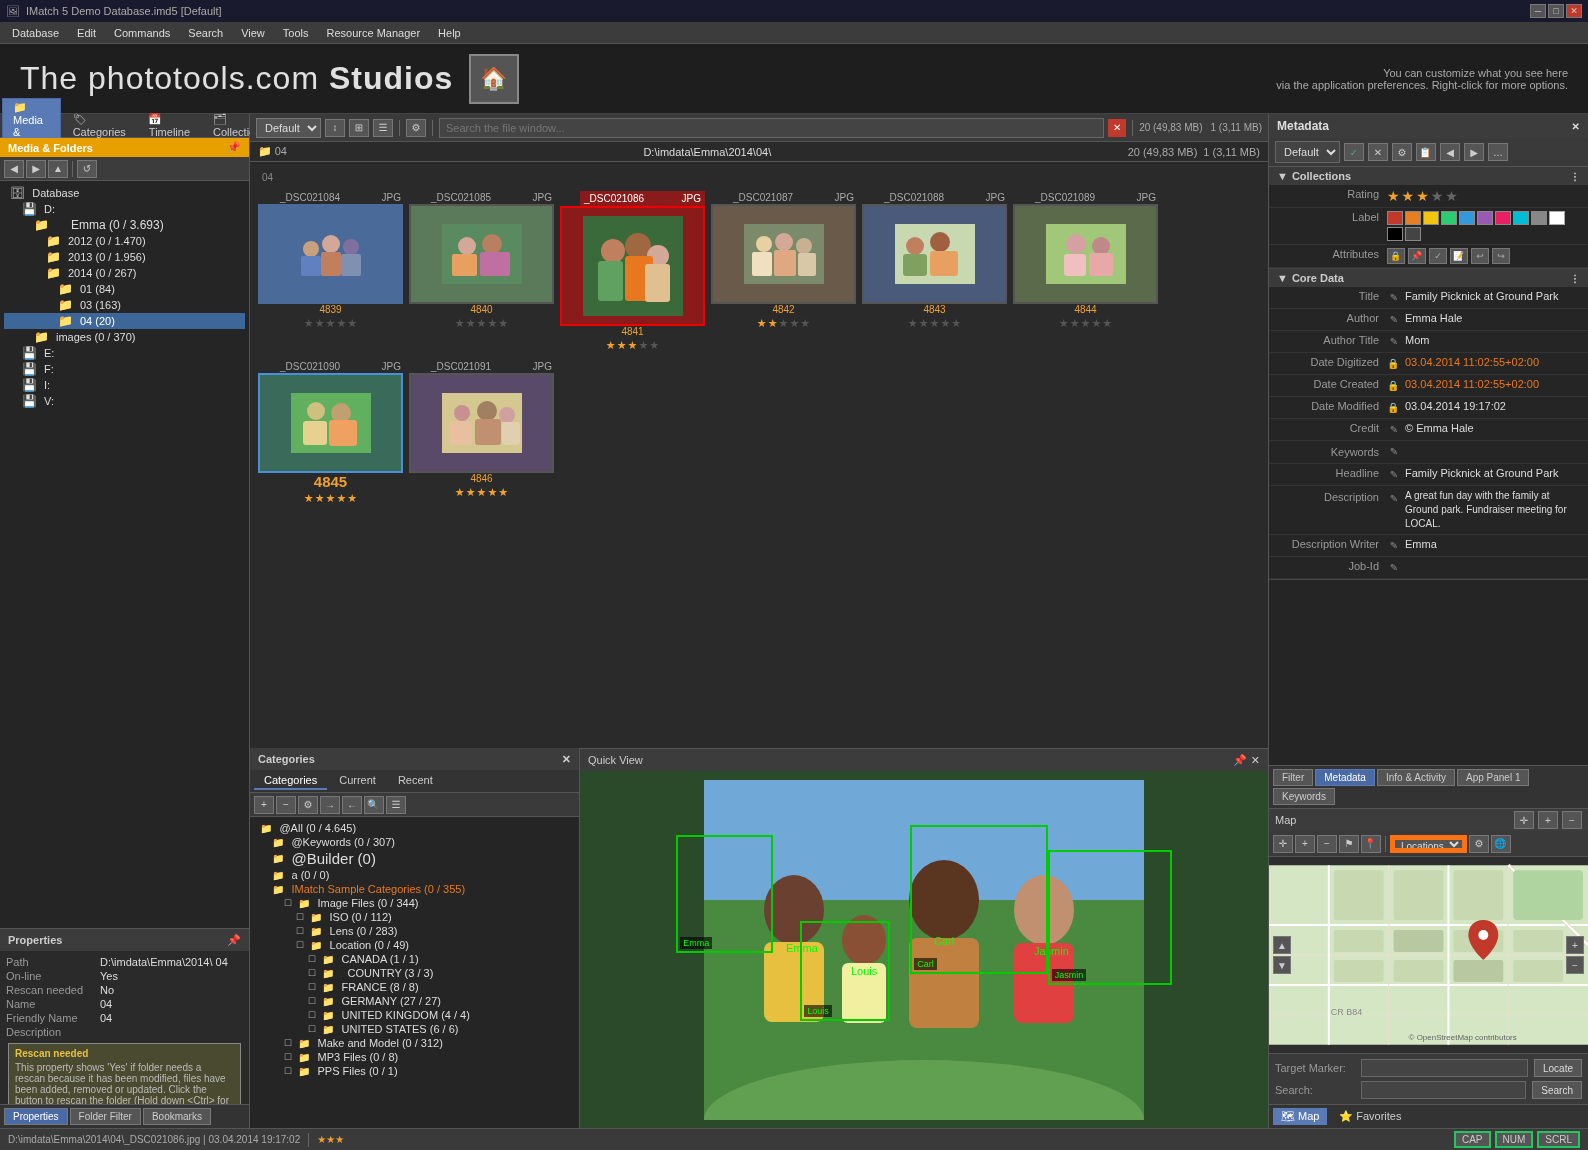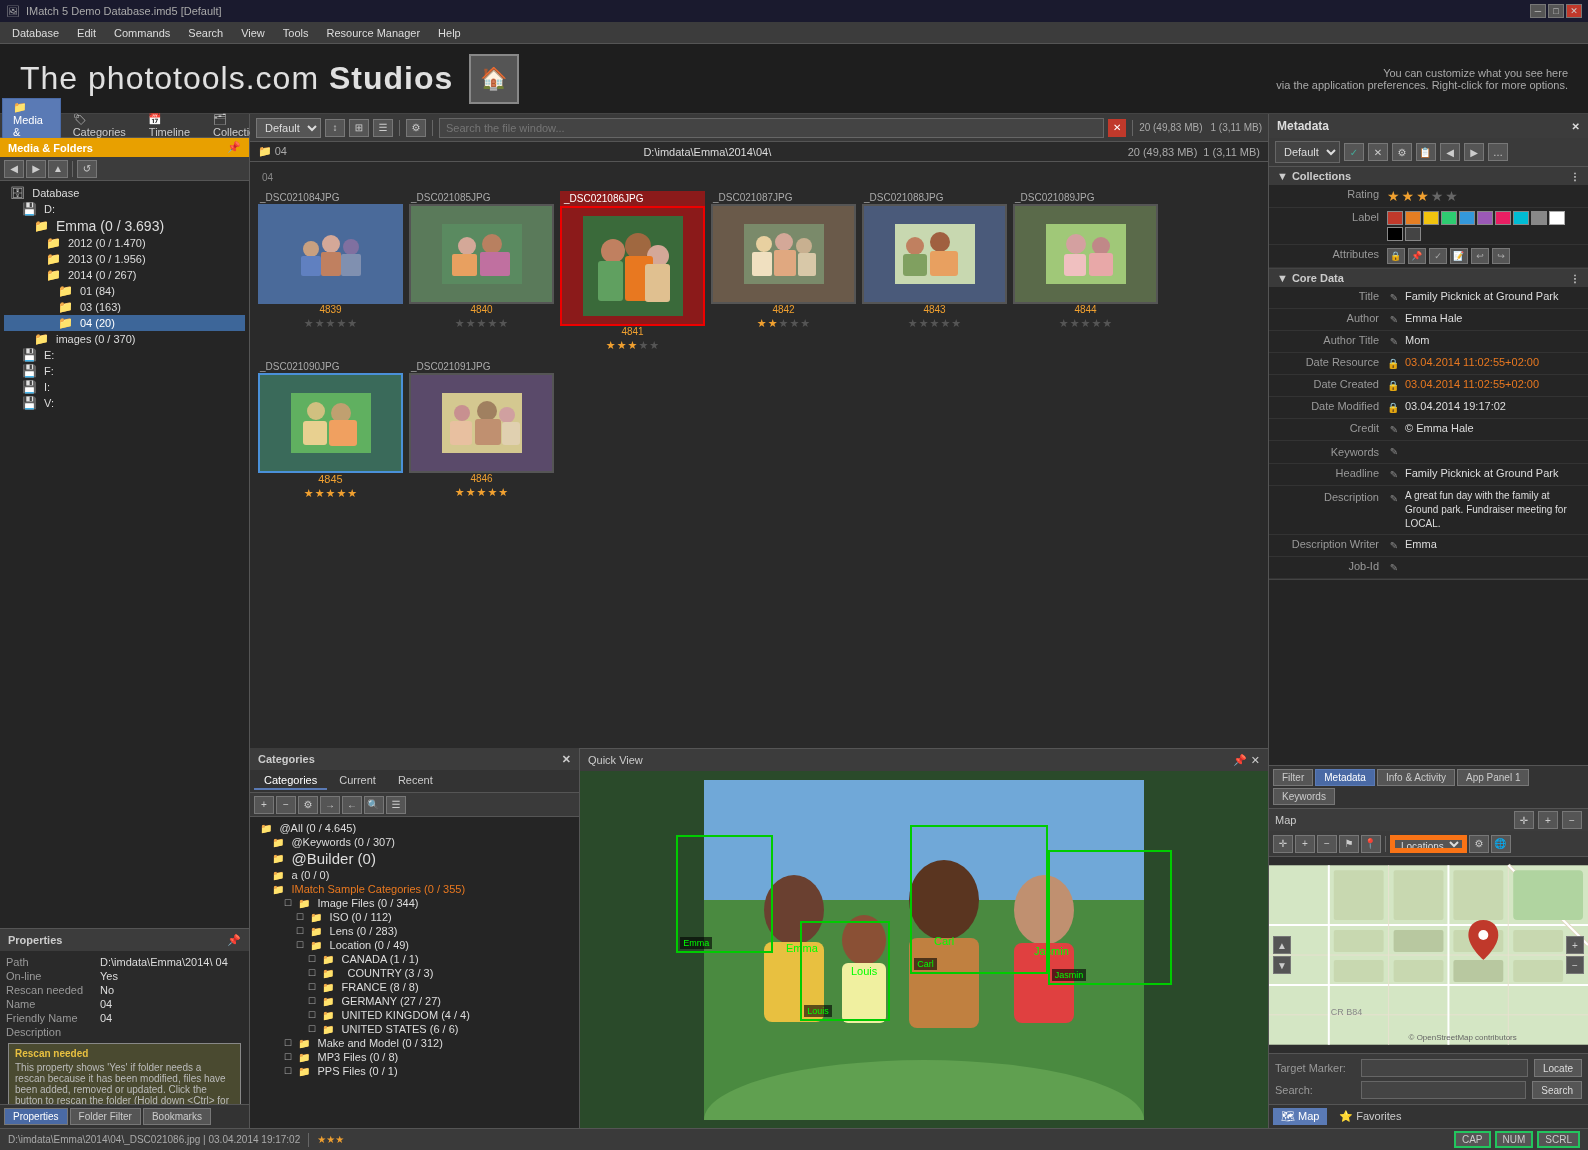--- a/index.html
+++ b/index.html
@@ -63,21 +63,21 @@
     .toolbar-sep { width: 1px; height: 16px; background: #666; margin: 0 2px; }
     #search-box { background: #444; color: #ddd; border: 1px solid #666; height: 20px; padding: 0 6px; font-size: 11px; width: 180px; }
     .clear-btn { background: #c0392b; color: #fff; border: none; width: 18px; height: 18px; cursor: pointer; font-size: 10px; display: flex; align-items: center; justify-content: center; }
 
     
     #path-bar { background: #2a2a2a; height: 20px; display: flex; align-items: center; padding: 0 8px; border-bottom: 1px solid #555; font-size: 11px; color: #aaa; justify-content: space-between; }
 
     
     #thumb-grid { flex: 1; overflow-y: auto; background: #2a2a2a; padding: 8px; display: flex; flex-wrap: wrap; gap: 6px; align-content: flex-start; }
     .thumb-container { width: 145px; display: flex; flex-direction: column; }
-    .thumb-header { display: flex; justify-content: flex-start; font-size: 10px; color: #aaa; padding: 1px 2px; }
+    .thumb-header { display: flex; justify-content: space-between; font-size: 10px; color: #aaa; padding: 1px 2px; margin-left: 20px; }
     .thumb-img { width: 145px; height: 100px; background: #555; overflow: hidden; position: relative; border: 2px solid transparent; }
     .thumb-img.selected { border-color: #c0392b; background: #8b1a1a; }
     .thumb-stars { display: flex; justify-content: center; gap: 1px; padding: 2px; }
     .star { color: #f0a030; font-size: 11px; }
     .star.empty { color: #555; }
 
     
     #quickview-panel { height: 380px; background: #1a1a1a; border-top: 1px solid #555; display: flex; flex-direction: column; }
     #quickview-header { background: #3c3c3c; height: 22px; display: flex; align-items: center; padding: 0 8px; font-size: 11px; color: #ccc; justify-content: space-between; }
     #quickview-content { flex: 1; overflow: hidden; display: flex; align-items: center; justify-content: center; background: #111; position: relative; }
@@ -216,21 +216,21 @@
             <span style="font-size:11px; margin-left:3px; color:#ddd">Database</span>
           </div>
           <div class="tree-item">
             <span style="width:12px; display:inline-block;"></span>
             <span style="font-size:12px;">💾</span>
             <span style="font-size:11px; margin-left:3px; color:#ddd">D:</span>
           </div>
           <div class="tree-item">
             <span style="width:24px; display:inline-block;"></span>
             <span style="font-size:12px;">📁</span>
-            <span style="font-size:14px; margin-left:3px; color:#ddd">Emma (0 / 3.693)</span>
+            <span style="font-size:12px; margin-left:18px; color:#ddd">Emma (0 / 3.693)</span>
           </div>
           <div class="tree-item">
             <span style="width:36px; display:inline-block;"></span>
             <span style="font-size:12px;">📁</span>
             <span style="font-size:11px; margin-left:3px; color:#ddd">2012 (0 / 1.470)</span>
           </div>
           <div class="tree-item">
             <span style="width:36px; display:inline-block;"></span>
             <span style="font-size:12px;">📁</span>
             <span style="font-size:11px; margin-left:3px; color:#ddd">2013 (0 / 1.956)</span>
@@ -534,21 +534,21 @@
             <div style="width:100%;height:100%;display:flex;align-items:center;justify-content:center;background:#3a6a5a;">
               <svg width="80" height="60" viewBox="0 0 80 60">
                   <rect width="80" height="60" fill="#60b060"></rect>
                   <circle cx="25" cy="18" r="9" fill="#d0c080"></circle>
                   <circle cx="50" cy="20" r="10" fill="#c0a070"></circle>
                   <rect x="12" y="28" width="24" height="24" rx="3" fill="#e8d090"></rect>
                   <rect x="38" y="27" width="28" height="26" rx="3" fill="#f0a060"></rect>
                 </svg>
             </div>
           </div>
-          <div style="display:flex; justify-content:center; font-size:11px; color:#f0a030;">4845</div>
+          <div style="display:flex; justify-content:center; font-size:15px; color:#f0a030;font-weight:bold;">4845</div>
           <div class="thumb-stars">
               <span class="star">★</span>
               <span class="star">★</span>
               <span class="star">★</span>
               <span class="star">★</span>
               <span class="star">★</span>
             </div>
         </div>
 
         <div class="thumb-container">
@@ -858,21 +858,21 @@
           <span class="meta-value">Emma Hale</span>
         </div>
 
         <div class="meta-row">
           <span class="meta-label">Author Title</span>
           <span class="meta-icon">✎</span>
           <span class="meta-value">Mom</span>
         </div>
 
         <div class="meta-row">
-          <span class="meta-label">Date Resource</span>
+          <span class="meta-label">Date Digitized</span>
           <span class="meta-icon">🔒</span>
           <span class="meta-value orange">03.04.2014 11:02:55+02:00</span>
         </div>
 
         <div class="meta-row">
           <span class="meta-label">Date Created</span>
           <span class="meta-icon">🔒</span>
           <span class="meta-value orange">03.04.2014 11:02:55+02:00</span>
         </div>
 

